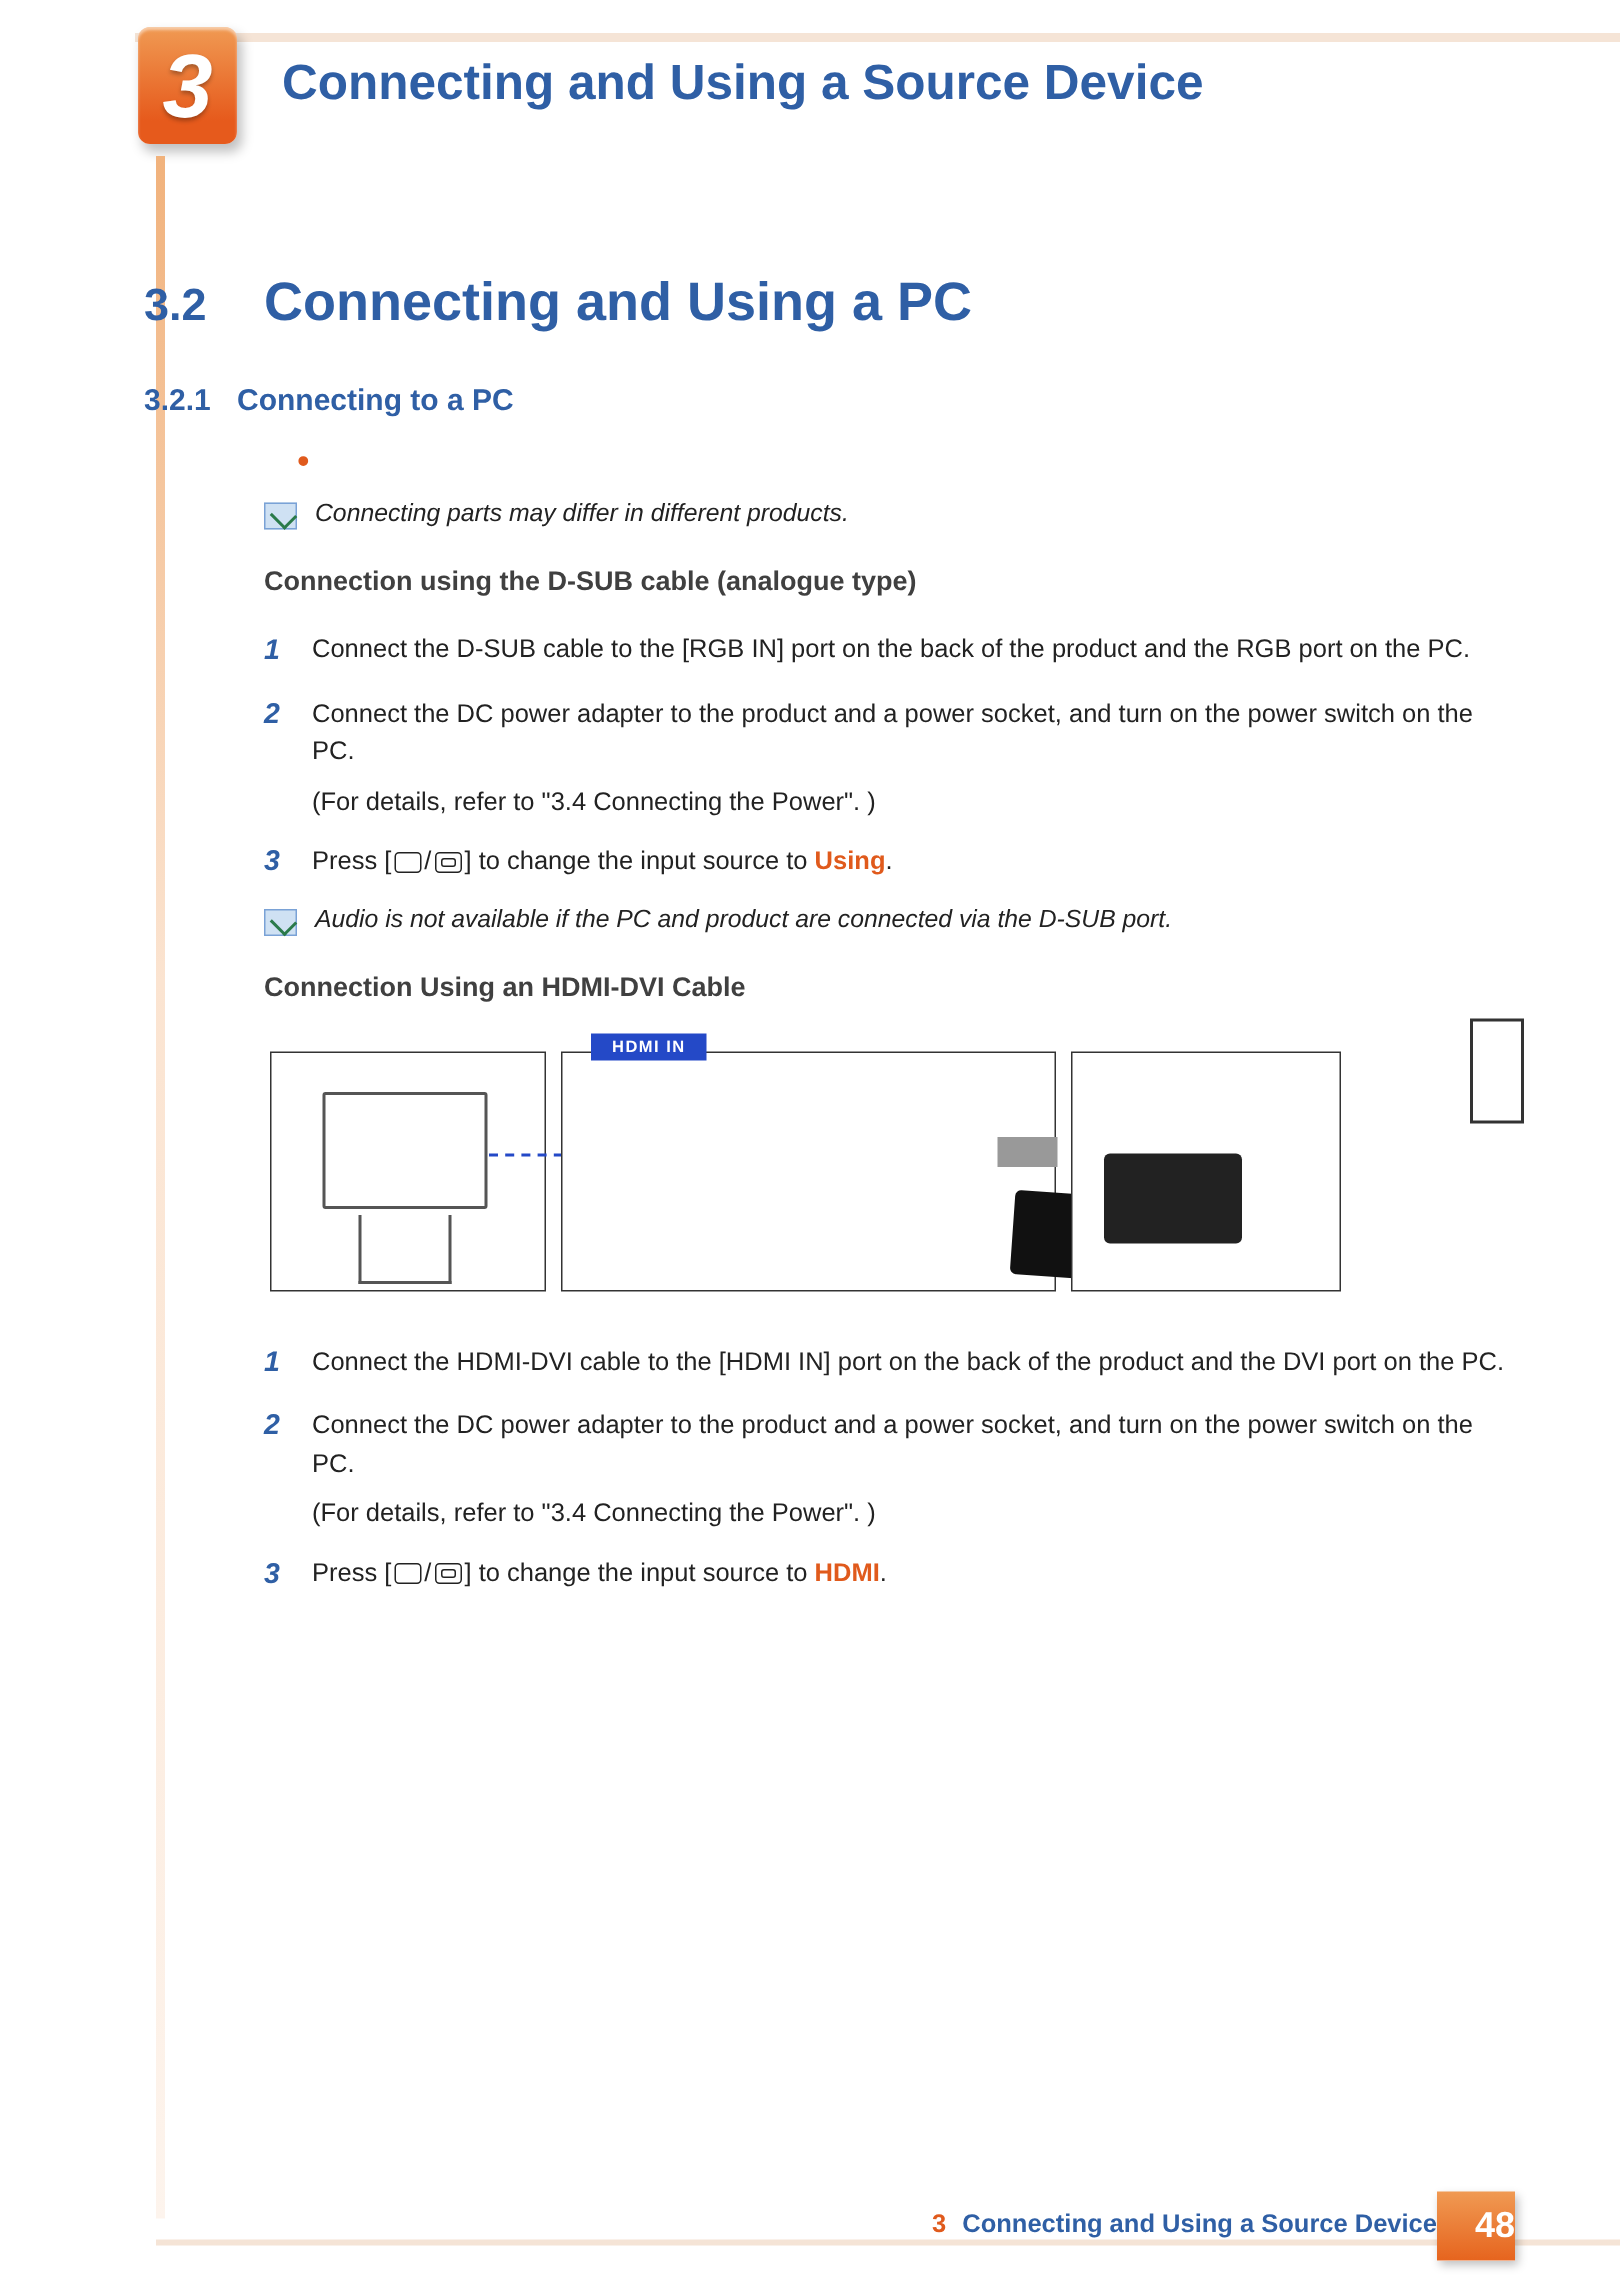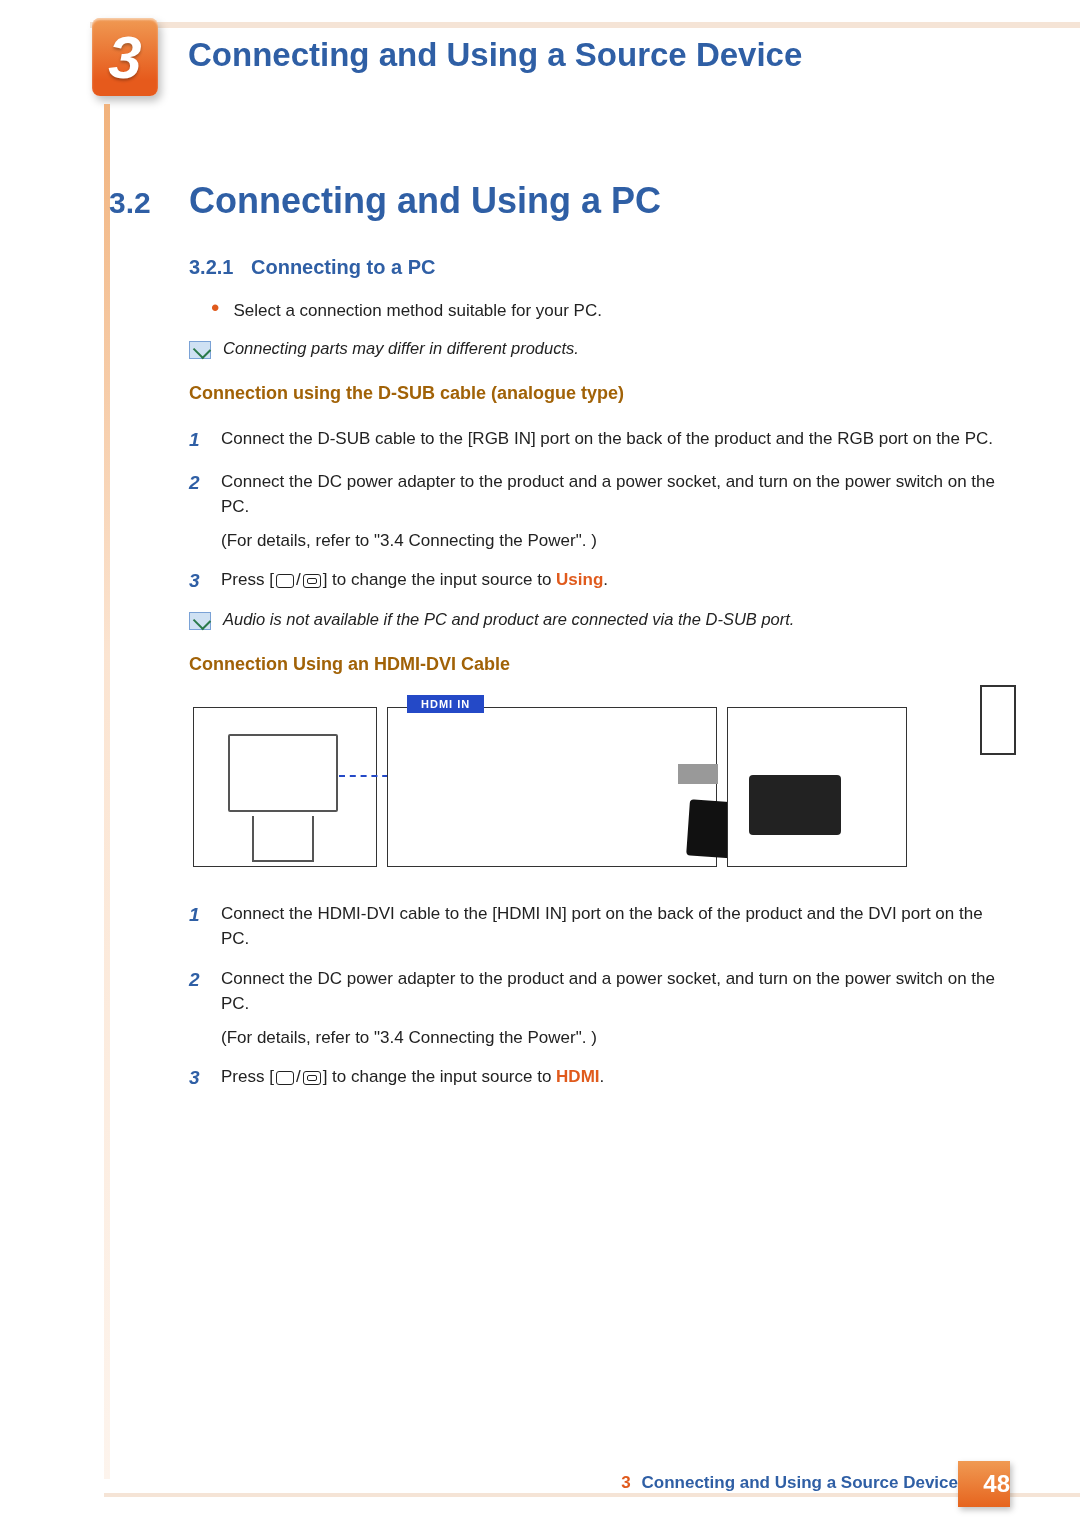--- a/index.html
+++ b/index.html
@@ -46,44 +46,44 @@
     position: absolute;
     left: 104px;
     top: 104px;
     bottom: 48px;
     width: 6px;
     background: linear-gradient(180deg,#f1b27c 0%, #fbe4d1 40%, #fdf4ed 100%);
   }
   
   .content {
     position: absolute;
-    left: 109px;
+    left: 96px;
     top: 180px;
     right: 70px;
   }
   .sec-row { display: flex; align-items: baseline; margin-bottom: 34px; }
   .sec-num { font-size: 30px; font-weight: 600; color: #2f5fa5; width: 80px; }
   .sec-title { font-size: 36px; font-weight: 700; color: #2f5fa5; }
-  .subsec-row { margin-left: 80px; display: flex; align-items: baseline; margin-bottom: 22px; }
+  .subsec-row { display: flex; align-items: baseline; margin-bottom: 22px; }
   .subsec-num { font-size: 20px; font-weight: 700; color: #2f5fa5; width: 62px; }
   .subsec-title { font-size: 20px; font-weight: 700; color: #2f5fa5; }
   .indent { margin-left: 80px; }
   .bullet-row { display: flex; margin-left: 22px; margin-bottom: 18px; font-size: 17px; color: #222; }
   .bullet-row .dot { color:#e05a1c; font-size:24px; line-height:14px; margin-right:14px; }
   .note-row { display:flex; align-items:flex-start; margin-bottom:24px; margin-left:0px; }
   .note-icon {
     width: 22px; height: 18px; border:1px solid #7aa2d6; background:#cfe1f3;
     position: relative; margin-right: 12px; flex-shrink:0; margin-top:2px;
   }
   .note-icon::after{
     content:""; position:absolute; right:2px; bottom:1px; width:10px; height:12px;
     border-left:2px solid #2a7a4a; border-bottom:2px solid #2a7a4a; transform:rotate(-45deg);
   }
   .note-text { font-size: 16.5px; color:#222;font-style:italic; }
-  .method-heading { font-size:18px; font-weight:700; color:#a16207; margin:14px 0 22px 0; }
+  .method-heading { font-size:18px; font-weight:700; color:#404040; margin:14px 0 22px 0; }
   .figure {
     margin: 0 0 24px 0;
     height: 180px;
     position: relative;
     border:none;
   }
   .fig-box-left {
     position:absolute; left:4px; top:10px; width:184px; height:160px;
     border:1px solid #333; background:#fff;
   }
@@ -175,21 +175,20 @@
   </div>
 
   <div class="subsec-row">
     <div class="subsec-num">3.2.1</div>
     <div class="subsec-title">Connecting to a PC</div>
   </div>
 
   <div class="indent">
     <div class="bullet-row">
       <span class="dot">•</span>
-      <span>Select a connection method suitable for your PC.</span>
     </div>
     <div class="note-row">
       <span class="note-icon"></span>
       <span class="note-text">Connecting parts may differ in different products.</span>
     </div>
 
     <div class="method-heading">Connection using the D-SUB cable (analogue type)</div>
 
 
     <div class="steps">

